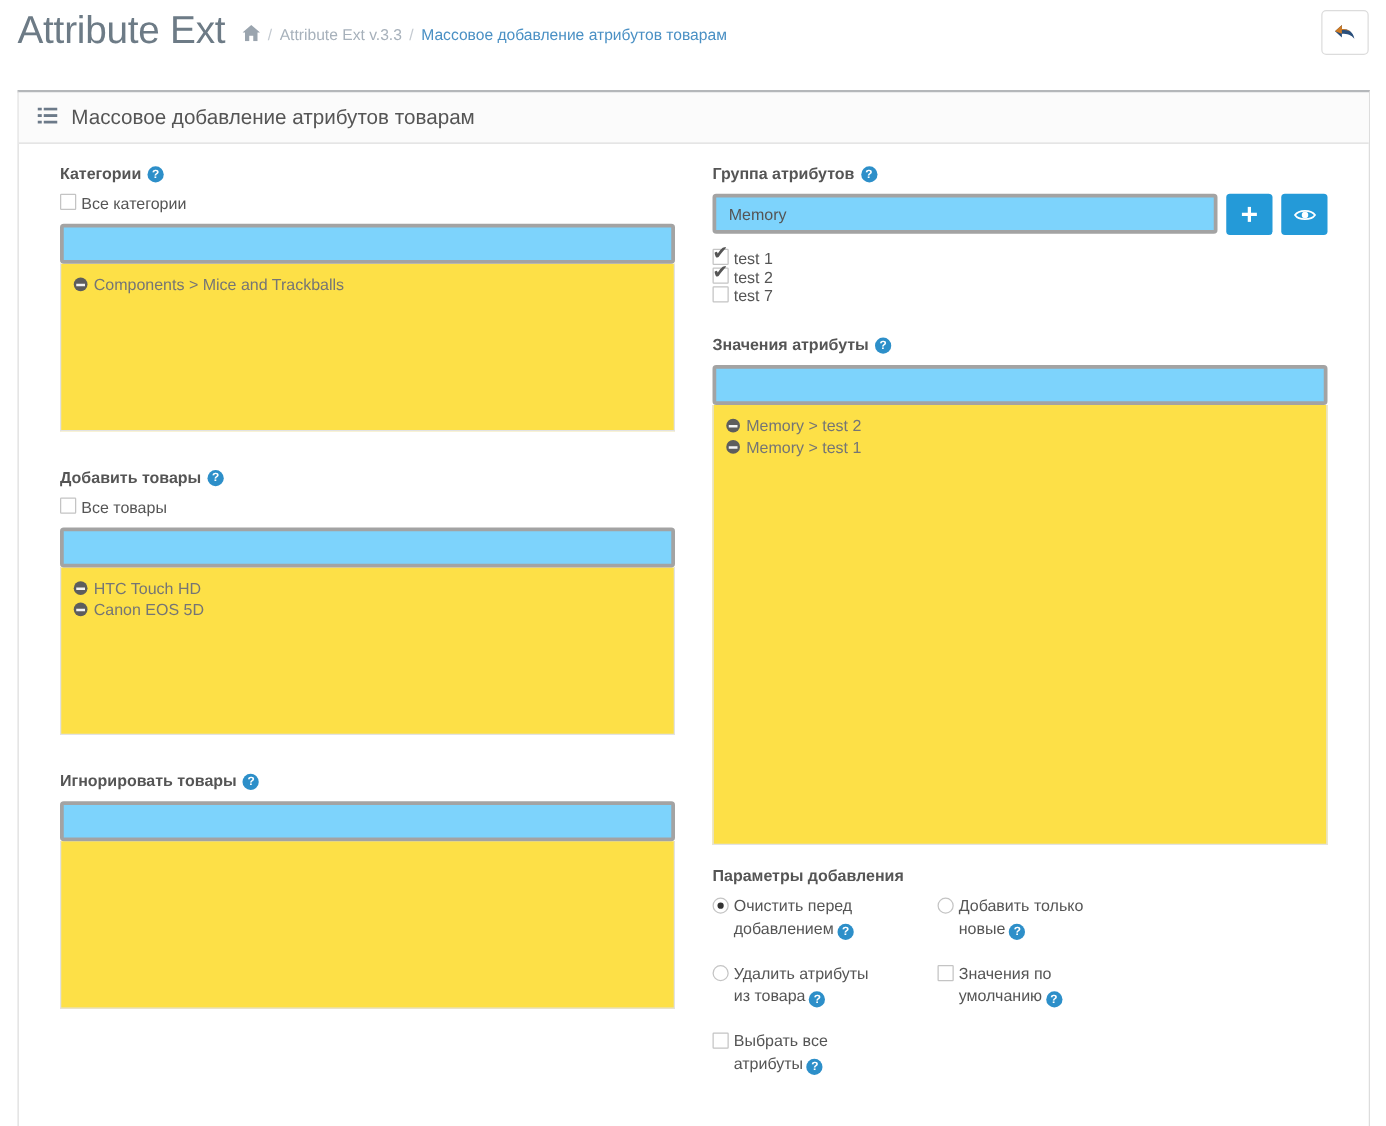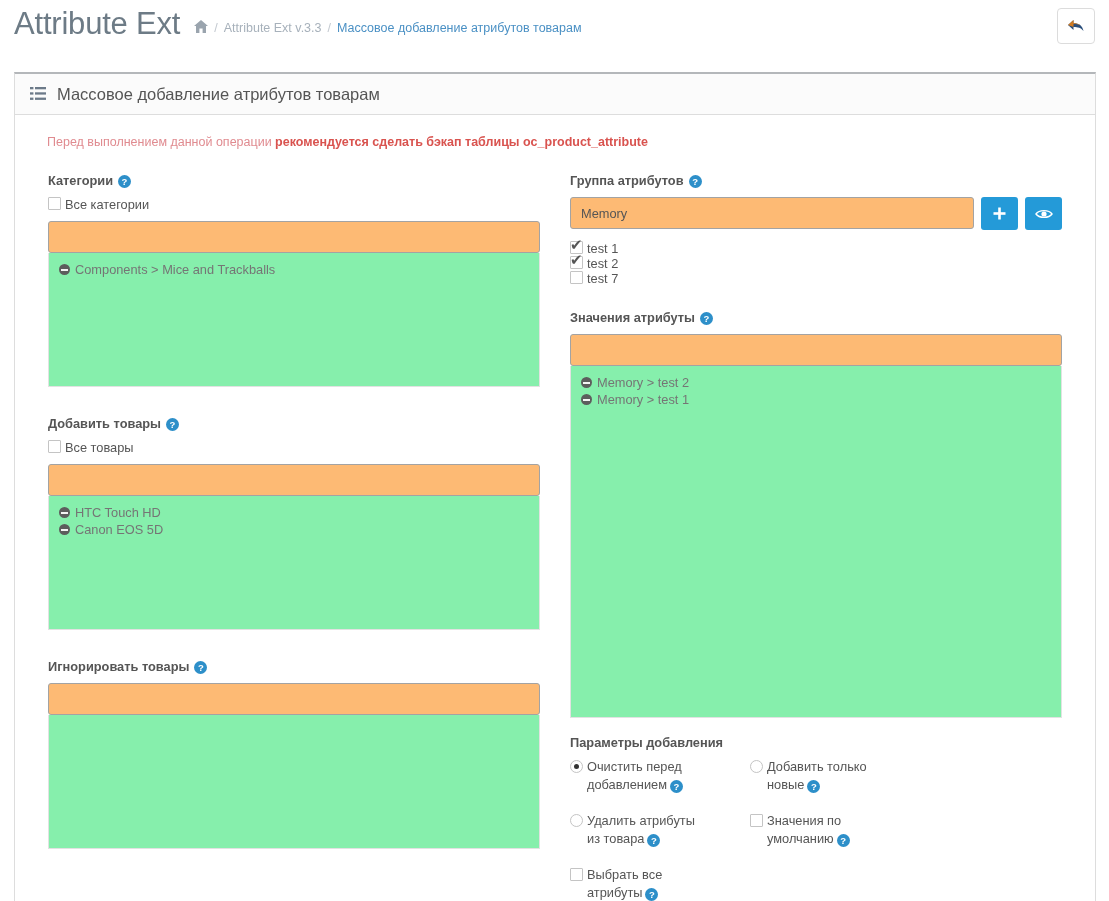--- a/index.html
+++ b/index.html
@@ -88,30 +88,30 @@
     display: inline-block; position: relative; border-radius: 1px;
     flex: 0 0 auto;
   }
   .cbx.checked::after {
     content: "✔"; position: absolute; left: -1px; top: -5px;
     font-size: 15px; color: #555; line-height: 1;
   }
   .check-row .lbl { font-size: 12.8px; color: #555; margin-left: 4px; }
 
   .textfield {
-    width: 100%; height: 32px; border: 1px solid #a3a3a3; border-radius: 3px;
-    background: #fdba74; font-size: 12.8px; color: #555; padding: 0 10px;
+    width: 100%; height: 32px; border: 3px solid #a3a3a3; border-radius: 3px;
+    background: #7dd3fc; font-size: 12.8px; color: #555; padding: 0 10px;
     font-family: "Liberation Sans", sans-serif;
     outline: none;
   }
   .textfield::placeholder { color: #888; }
 
   .listbox {
     width: 100%; border: 1px solid #e2e2e2; border-top: none;
-    background: #86efac; padding: 8px 0 0 0; overflow: hidden;
+    background: #fde047; padding: 8px 0 0 0; overflow: hidden;
   }
   .listbox .item {
     font-size: 12.8px; color: #757575; padding: 1px 10px;
     display: flex; align-items: center; gap: 5px; cursor: pointer;
   }
   .minus-ic {
     display: inline-block; width: 11px; height: 11px; border-radius: 50%;
     background: #5d5d5d; position: relative; flex: 0 0 auto;
   }
   .minus-ic::after {
@@ -190,23 +190,20 @@
           <rect x="5" y="5.3" width="11" height="2.3" fill="#6c7a89"></rect>
           <rect x="0" y="10.6" width="3.4" height="2.3" fill="#6c7a89"></rect>
           <rect x="5" y="10.6" width="11" height="2.3" fill="#6c7a89"></rect>
         </svg>
       </span>
       <span class="panel-title">Массовое добавление атрибутов товарам</span>
     </div>
 
     <div class="panel-body">
 
-      <div class="warning">
-        <span>Перед выполнением данной операции </span><b>рекомендуется сделать бэкап таблицы oc_product_attribute</b>
-      </div>
 
       <div class="cols">
 
         <div class="col">
 
           
           <div class="field-label">
             <span>Категории</span>
             <span class="helpic">?</span>
           </div>

